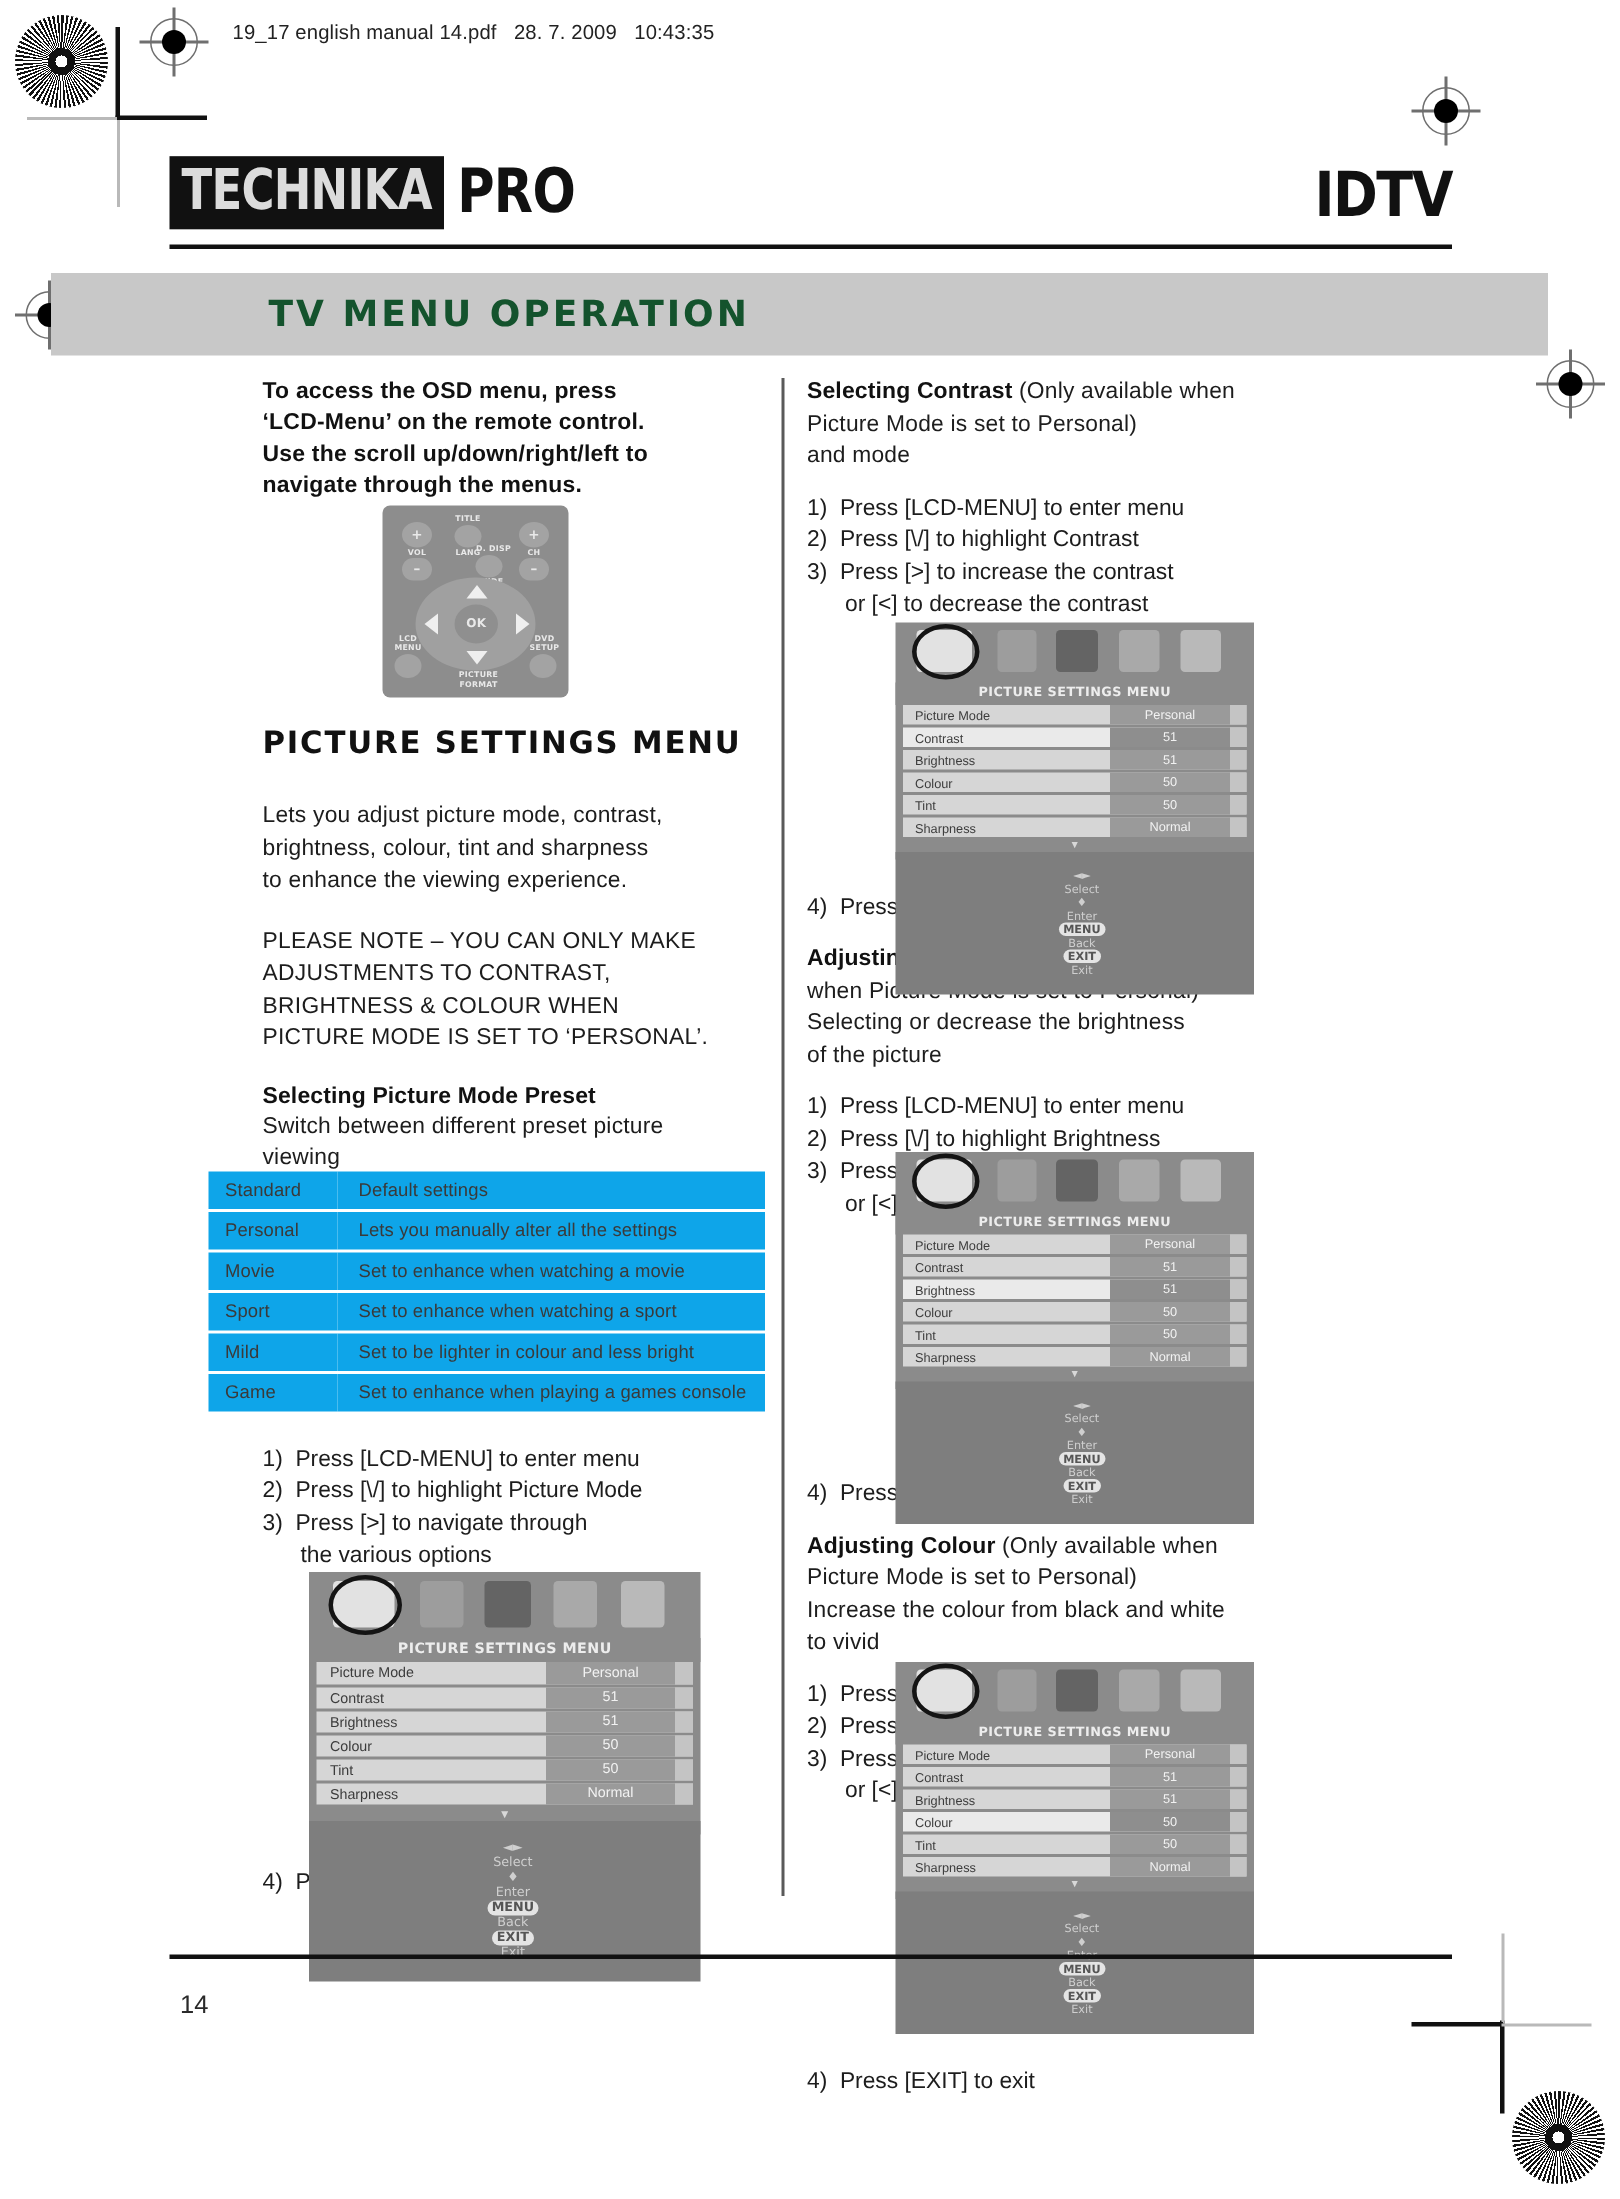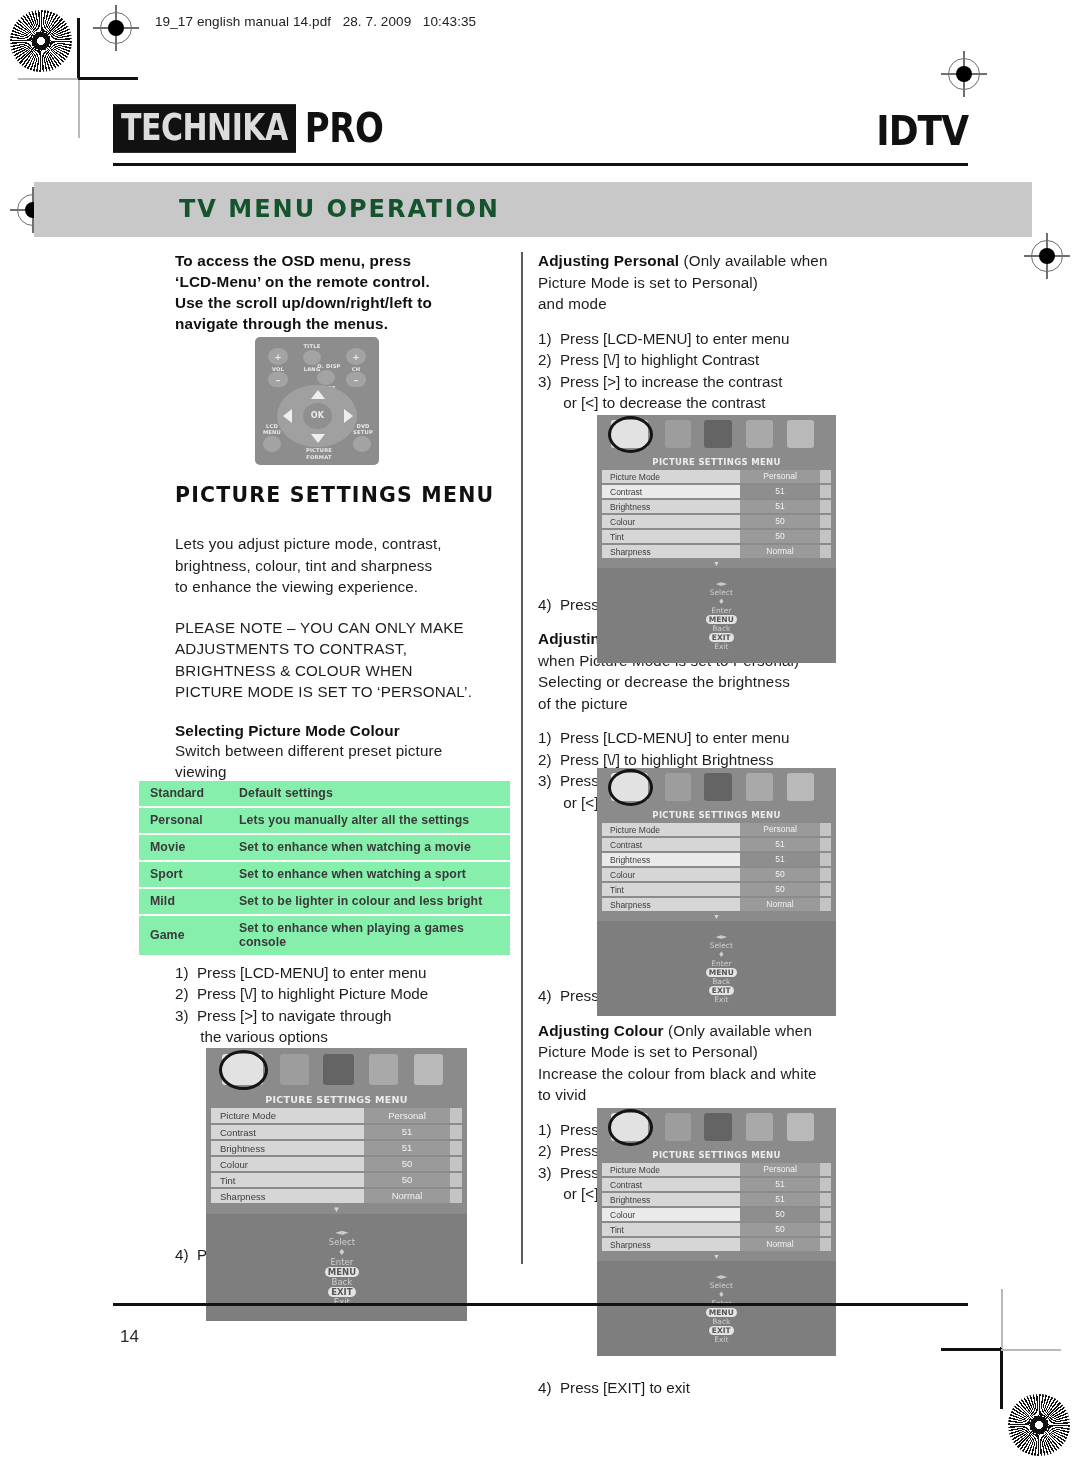--- a/index.html
+++ b/index.html
@@ -137,22 +137,22 @@
   .remote .down  { left:56px; top:97px; border-left:7px solid transparent; border-right:7px solid transparent; border-top:9px solid #efefef; }
   .remote .left  { left:28px; top:72px; border-top:7px solid transparent; border-bottom:7px solid transparent; border-right:9px solid #efefef; }
   .remote .right { left:89px; top:72px; border-top:7px solid transparent; border-bottom:7px solid transparent; border-left:9px solid #efefef; }
 
   
   .preset-table {
     position:absolute; left:139px; top:779px; width:371px;
     border-collapse:separate; border-spacing:0 2px;
   }
   .preset-table td {
-    background:#86efac; color:#3a3a3a; font-size:12.3px;
-    padding:5px 0 6px 11px; letter-spacing:.1px; vertical-align:middle;font-weight:bold;
+    background:#0ea5e9; color:#3a3a3a; font-size:12.3px;
+    padding:5px 0 6px 11px; letter-spacing:.1px; vertical-align:middle;
   }
   .preset-table td.k { width:86px; }
   .preset-table td.v { padding-left:14px; }
 
   
   .osd { position:absolute; background:#8b8b8b; }
   .osd .iconbar { position:relative; height:0; }
   .osd .icon {
     position:absolute; border-radius:3px; background:#bdbdbd;
   }
@@ -274,21 +274,21 @@
 
   <div class="p-caps">
     <div>PLEASE NOTE – YOU CAN ONLY MAKE</div>
     <div>ADJUSTMENTS TO CONTRAST,</div>
     <div>BRIGHTNESS &amp; COLOUR WHEN</div>
     <div>PICTURE MODE IS SET TO ‘PERSONAL’.</div>
   </div>
 
   <div class="spacer-m"></div>
 
-  <div class="sub-bold">Selecting Picture Mode Colour</div>
+  <div class="sub-bold">Selecting Picture Mode Preset</div>
   <div class="p">
     <div>Switch between different preset picture</div>
     <div>viewing</div>
   </div>
 
   <div style="height:179px"></div>
 
   <div class="steps">
     <div>1)  Press [LCD-MENU] to enter menu</div>
     <div>2)  Press [\/] to highlight Picture Mode</div>
@@ -421,21 +421,21 @@
     <span>Back</span>
     <span class="key">EXIT</span>
     <span>Exit</span>
   </div>
 </div>
 
 <div class="col col-right">
 
   <div class="p">
     <div>
-      <span class="sub-bold">Adjusting Personal</span>
+      <span class="sub-bold">Selecting Contrast</span>
       <span>(Only available when</span>
     </div>
     <div>Picture Mode is set to Personal)</div>
     <div>and mode</div>
   </div>
   <div class="spacer-s"></div>
   <div class="steps">
     <div>1)  Press [LCD-MENU] to enter menu</div>
     <div>2)  Press [\/] to highlight Contrast</div>
     <div>3)  Press [&gt;] to increase the contrast</div>

